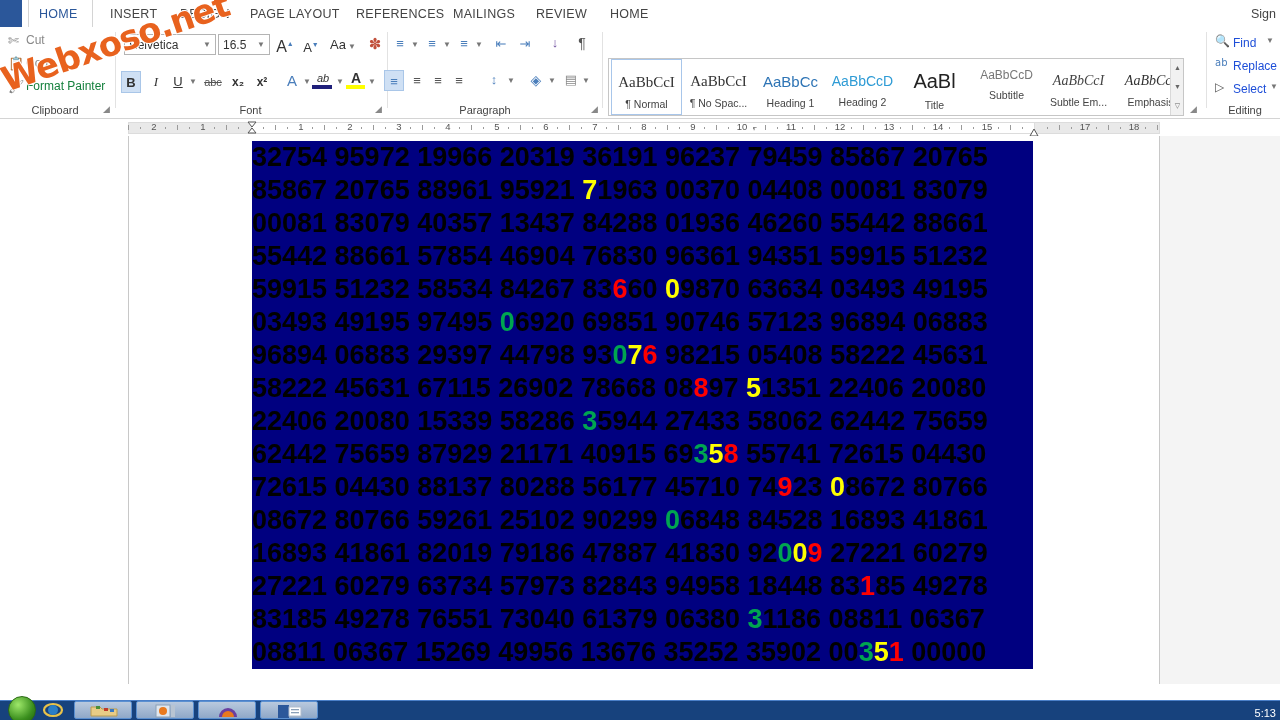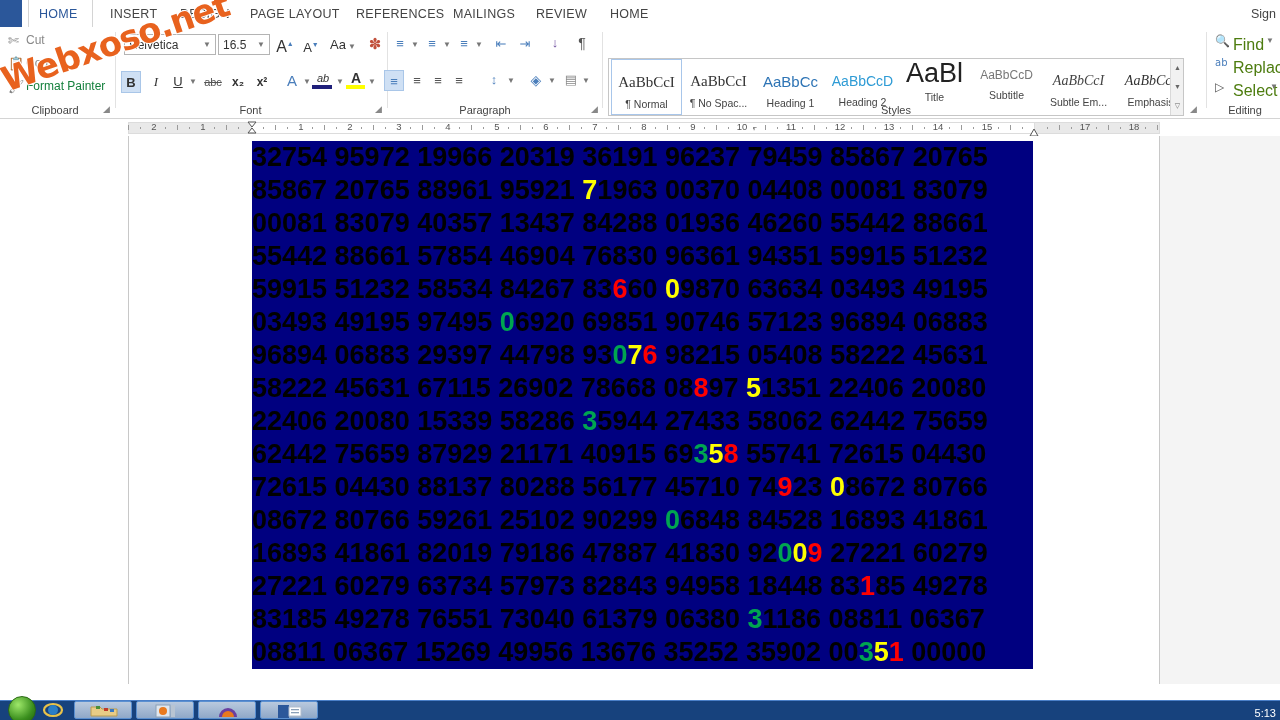--- a/index.html
+++ b/index.html
@@ -47,21 +47,21 @@
   
   .stylesbox { position:absolute; top:31px; left:608px; width:576px; height:58px; border:1px solid #c6c6c6; background:#fff; }
   .sitem { position:absolute; top:0; width:71px; height:56px; text-align:center; }
   .sitem.sel { border:1px solid #a8c6ea; background:#fff; }
   .spreview { font-size:14.5px; color:#333; margin-top:14px; white-space:nowrap; overflow:hidden; }
   .sname { font-size:10.5px; color:#444; margin-top:7px; white-space:nowrap; overflow:hidden; }
   .sscroll { position:absolute; right:0; top:0; width:13px; height:56px; background:#f1f1f1; border-left:1px solid #d8d8d8; }
   .sarrow { position:absolute; left:0; width:13px; height:18px; text-align:center; font-size:7px; color:#666; line-height:18px; }
 
   
-  .edbtn { position:absolute; font-size:16px; color:#4d7c0f; white-space:nowrap; }
+  .edbtn { position:absolute; font-size:12px; color:#1d4ed8; white-space:nowrap; }
 
   
   .ruler { position:absolute; top:120px; left:0; right:0; height:16px; background:#fff; }
   .rul-track { position:absolute; top:2px; height:12px; background:#e9e9e9; border:1px solid #dcdcdc; }
   .rul-white { position:absolute; top:2px; height:12px; background:#ffffff; border-top:1px solid #dcdcdc; border-bottom:1px solid #dcdcdc; }
   .rtick { position:absolute; top:6px; width:1px; height:4px; background:#9a9a9a; }
   .rnum { position:absolute; top:1px; font-size:9.5px; color:#555; text-align:center; width:14px; }
 
   
   .docarea { position:absolute; top:136px; left:0; right:0; bottom:36px; background:#7a7a7a; overflow:hidden; }
@@ -204,42 +204,41 @@
       </div>
       <div class="sitem" style="left:146px;">
         <div class="spreview" style="font-size:15px;color:#2e74b5;">AaBbCc</div>
         <div class="sname">Heading 1</div>
       </div>
       <div class="sitem" style="left:218px;">
         <div class="spreview" style="font-size:14px;color:#2e9bd5;">AaBbCcD</div>
         <div class="sname">Heading 2</div>
       </div>
       <div class="sitem" style="left:290px;">
-        <div class="spreview" style="font-size:27px;color:#222;margin-top:0;line-height:28px;">AaBl</div>
+        <div class="spreview" style="font-size:20px;color:#222;margin-top:8px;line-height:28px;">AaBl</div>
         <div class="sname" style="margin-top:4px;">Title</div>
       </div>
       <div class="sitem" style="left:362px;">
         <div class="spreview" style="font-size:12px;color:#777;margin-top:9px;">AaBbCcD</div>
         <div class="sname">Subtitle</div>
       </div>
       <div class="sitem" style="left:434px;">
         <div class="spreview" style="font-family:'Liberation Serif',serif;font-style:italic;font-size:14px;color:#444;">AaBbCcI</div>
         <div class="sname">Subtle Em...</div>
       </div>
       <div class="sitem" style="left:506px;">
         <div class="spreview" style="font-family:'Liberation Serif',serif;font-style:italic;font-size:14px;color:#333;">AaBbCcI</div>
         <div class="sname">Emphasis</div>
       </div>
       <div class="sscroll">
         <div class="sarrow" style="top:0;">▲</div>
         <div class="sarrow" style="top:19px;">▼</div>
         <div class="sarrow" style="top:38px;">▽</div>
       </div>
     </div>
-    <div class="grp-label" style="left:608px;width:576px;">Styles</div>
     <div class="dlg" style="left:1190px;">◢</div>
     <div class="grp-sep" style="left:1206px;"></div>
 
     <span class="icoglyph" style="left:1215px;top:7px;font-size:12px;color:#4a7ebb;">🔍</span>
     <span class="edbtn" style="left:1233px;top:9px;">Find</span>
     <span class="edbtn" style="left:1266px;top:9px;font-size:8px;color:#777;">▼</span>
     <span class="icoglyph" style="left:1215px;top:30px;font-size:10px;color:#4a7ebb;">ab</span>
     <span class="edbtn" style="left:1233px;top:32px;">Replace</span>
     <span class="icoglyph" style="left:1215px;top:53px;font-size:12px;color:#555;">▷</span>
     <span class="edbtn" style="left:1233px;top:55px;">Select</span>

